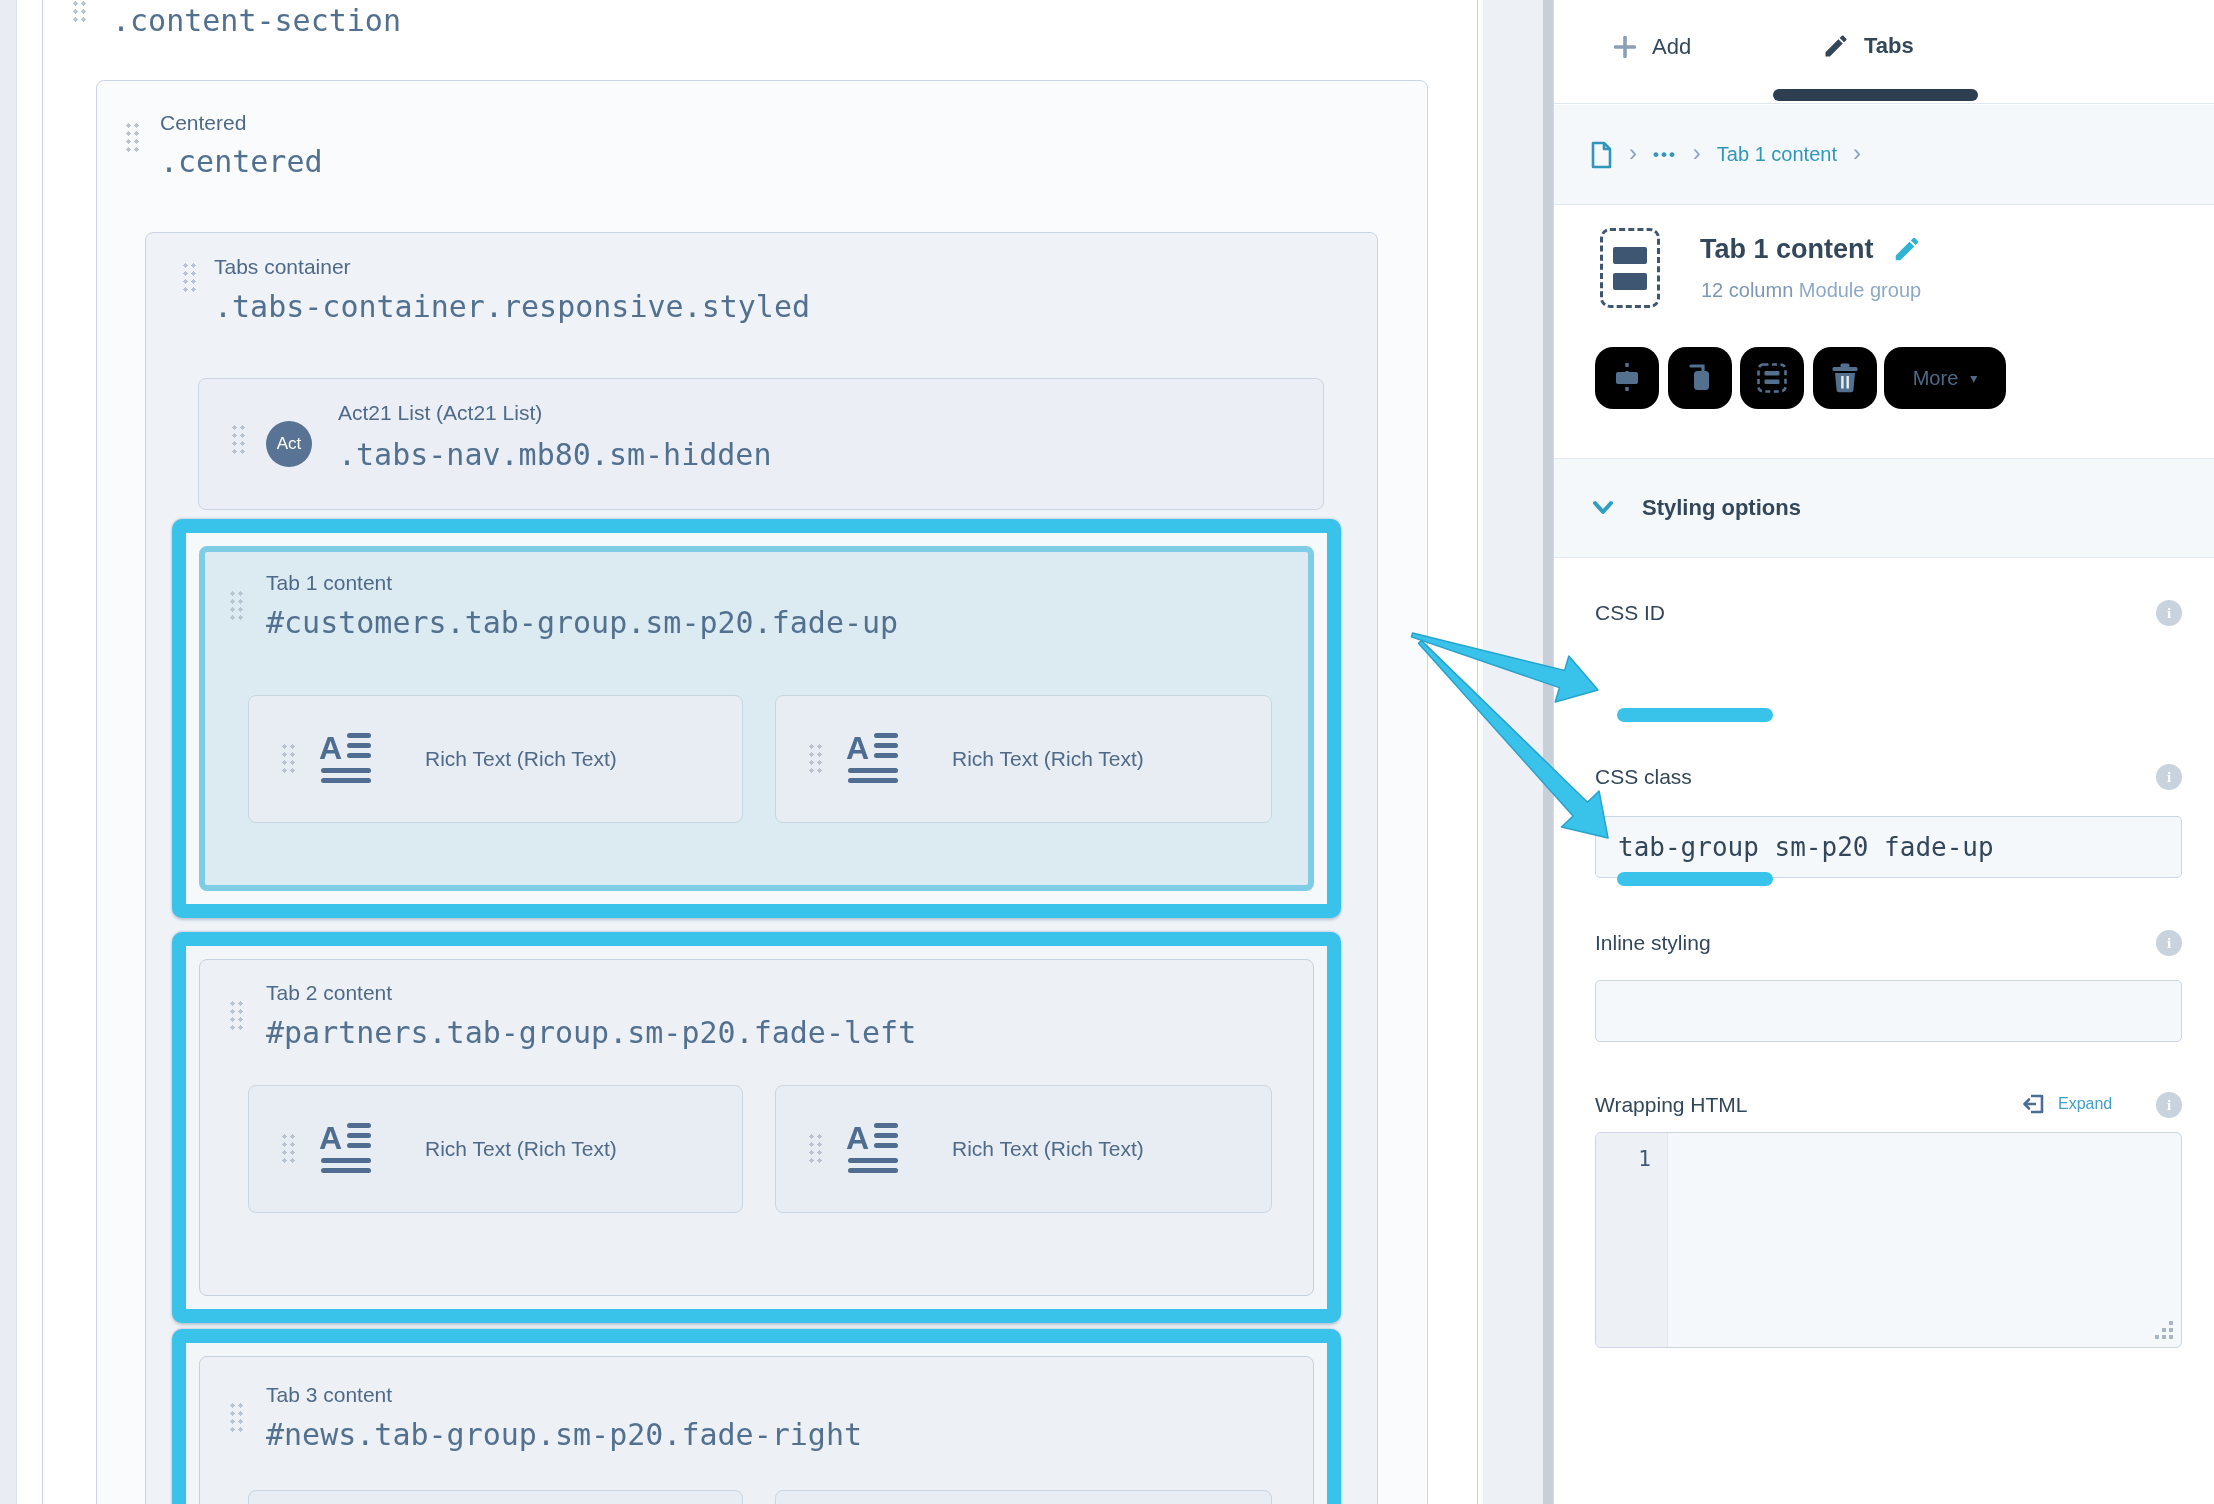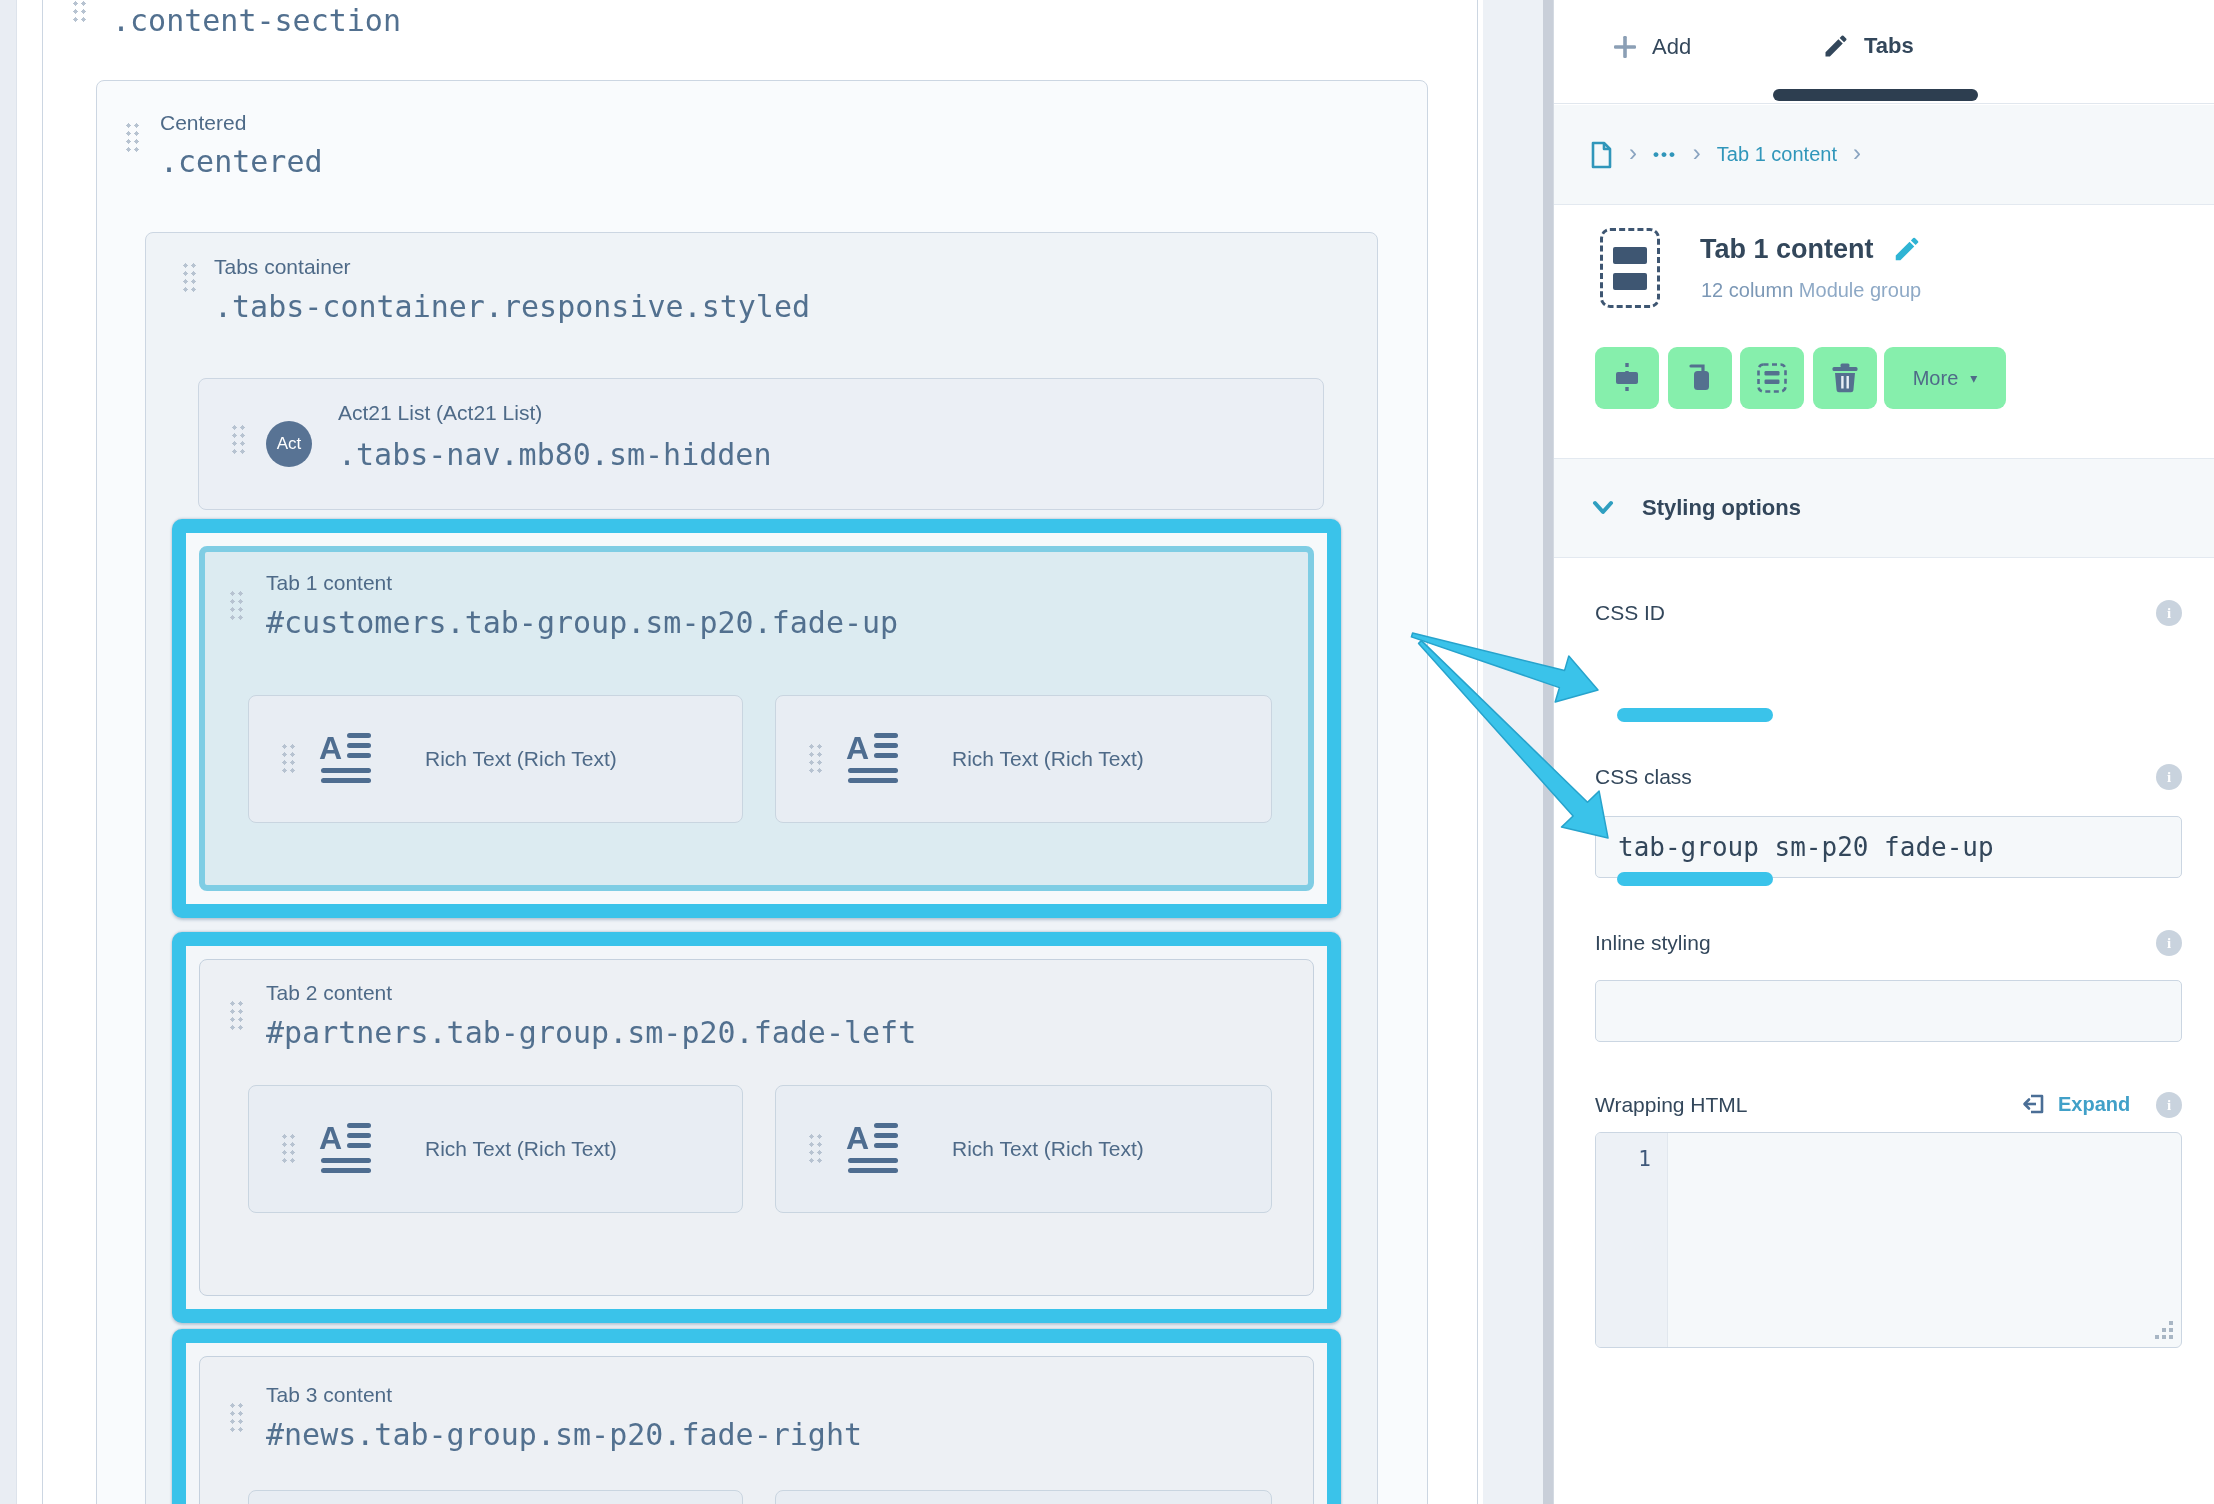--- a/index.html
+++ b/index.html
@@ -89,21 +89,21 @@
 
   #mod-icon{left:46px;top:228px;width:60px;height:80px;border:3px dashed #3e5672;border-radius:10px;
             display:flex;flex-direction:column;align-items:center;justify-content:center;gap:9px;}
   #mod-icon .bar{width:34px;height:17px;background:#3e5672;border-radius:2px;}
   #mod-title-row{left:146px;top:234px;display:flex;align-items:center;gap:18px;}
   #mod-title{font-size:27px;font-weight:700;color:#33475b;line-height:1;}
   #mod-sub{left:147px;top:280px;font-size:20px;line-height:1;}
   #mod-sub .pfx{color:#7c98b6;}
   #mod-sub .lnk{color:#8ea9c6;cursor:pointer;}
 
-  .tool-btn{position:absolute;top:347px;width:64px;height:62px;background:#86efac;border:none;border-radius:9px;
+  .tool-btn{position:absolute;top:347px;width:64px;height:62px;background:#000000;border:none;border-radius:18px;
             display:flex;align-items:center;justify-content:center;cursor:pointer;}
   #btn-move{left:41px;} #btn-clone{left:114px;} #btn-group{left:186px;} #btn-delete{left:259px;}
   #btn-more{left:330px;width:122px;font-size:20px;color:#4f6a88;gap:12px;font-family:"Liberation Sans",sans-serif;}
   #btn-more .caret{font-size:14px;line-height:1;}
 
   #styling-bar{left:0;top:458px;width:661px;height:100px;background:#f5f8fa;
                border-top:1px solid #e3e9f0;border-bottom:1px solid #e3e9f0;
                display:flex;align-items:center;padding-left:36px;gap:26px;cursor:pointer;}
   #styling-title{font-size:22px;font-weight:600;color:#33475b;}
 
@@ -117,21 +117,21 @@
   #lbl-cssid{top:602px;} #info-cssid{top:600px;}
   #input-cssid{top:652px;}
   #pill-cssid{top:708px;}
   #lbl-cssclass{top:766px;} #info-cssclass{top:764px;}
   #input-cssclass{top:816px;}
   #pill-cssclass{top:872px;}
   #lbl-inline{top:932px;} #info-inline{top:930px;}
   #input-inline{top:980px;}
   #lbl-wrap{top:1094px;}
   #expand-wrap{left:468px;top:1092px;display:flex;align-items:center;gap:12px;cursor:pointer;}
-  #expand-label{font-size:20px;color:#41a0c8;line-height:1;font-weight:bold;}
+  #expand-label{font-size:16px;color:#41a0c8;line-height:1;}
   #info-wrap{top:1092px;}
   #code-editor{left:41px;top:1132px;width:587px;height:216px;background:#f5f8fa;border:1px solid #cbd6e2;border-radius:6px;overflow:hidden;}
   #code-gutter{position:absolute;left:0;top:0;width:72px;height:100%;background:#edf1f6;border-right:1px solid #e1e7ee;
                text-align:right;padding:14px 16px 0 0;font-family:"DejaVu Sans Mono",monospace;font-size:21px;color:#3f587a;}
   #code-grip{position:absolute;right:6px;bottom:6px;}
 
   #arrows{left:0;top:0;width:2214px;height:1504px;pointer-events:none;}
 </style>
 </head>
 <body>

